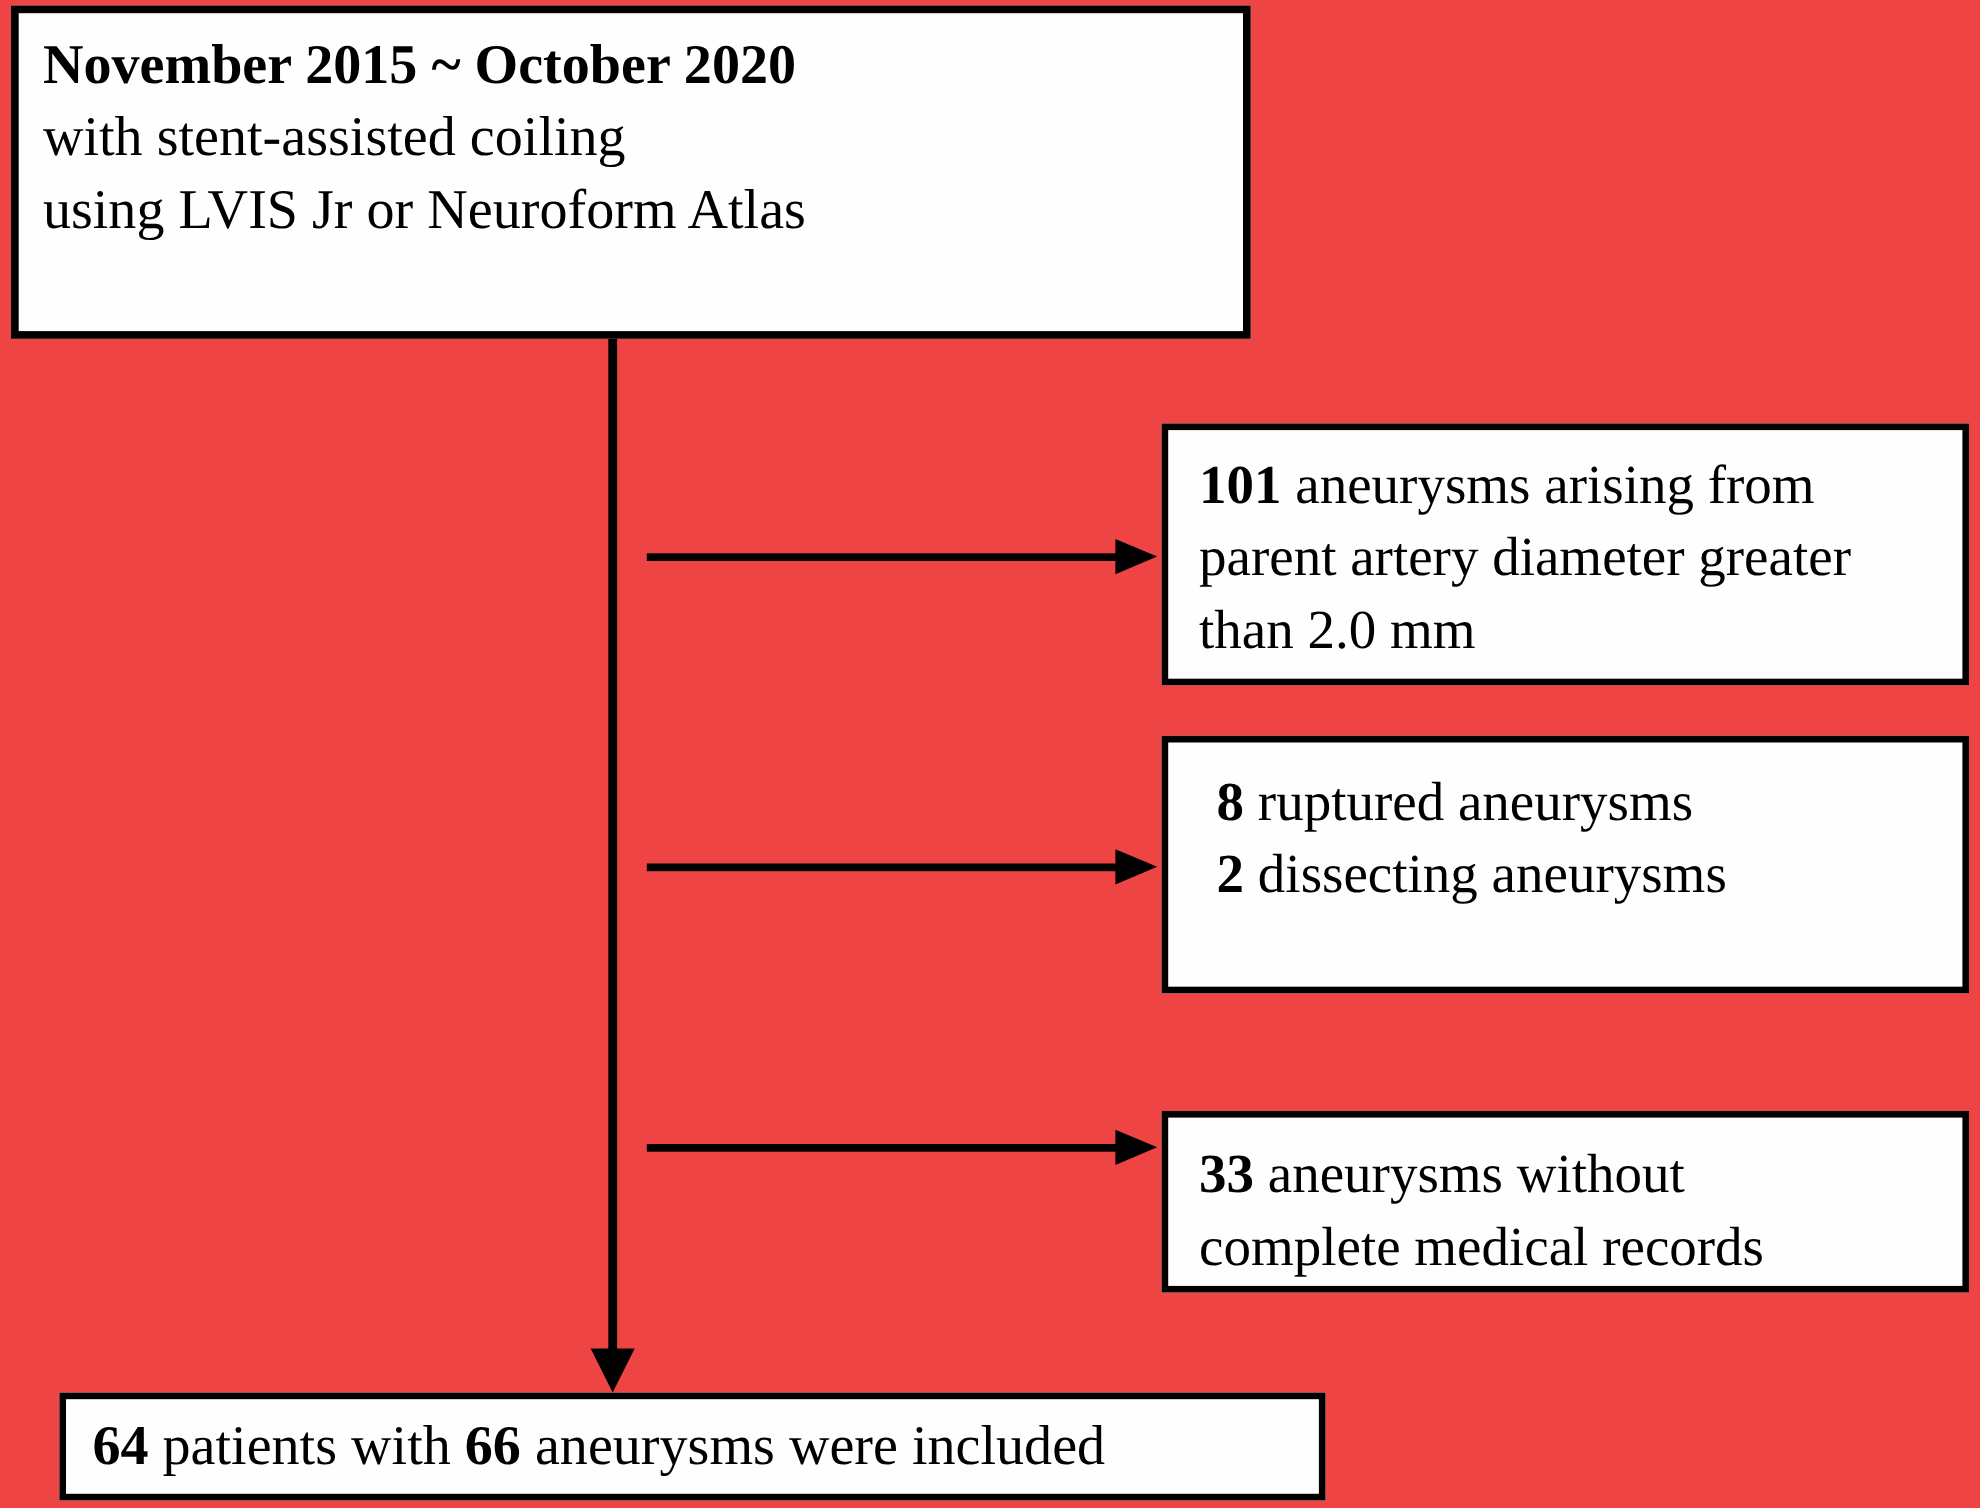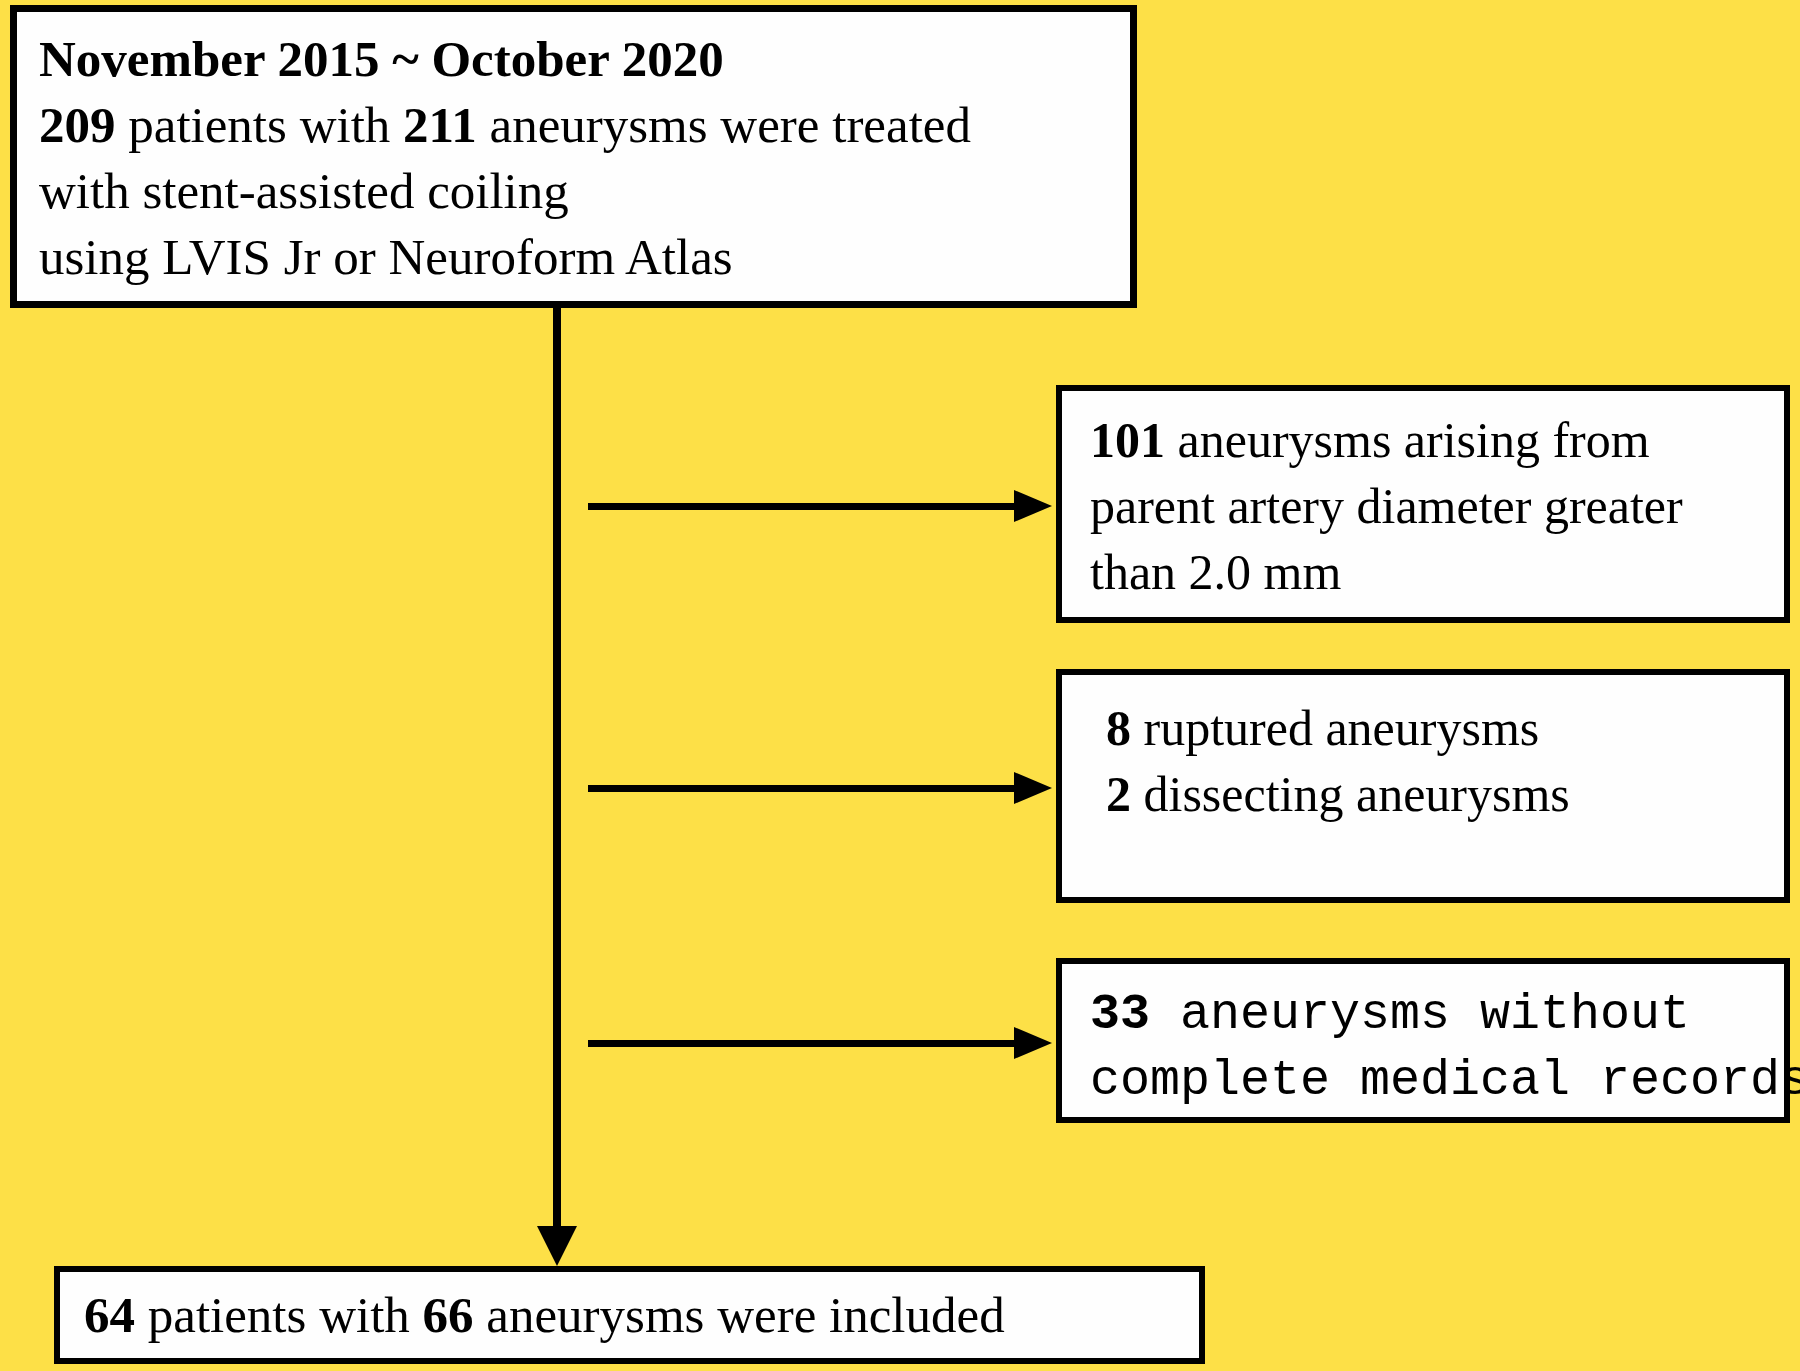--- a/index.html
+++ b/index.html
@@ -4,21 +4,21 @@
 <style>
   html, body {
     margin: 0;
     padding: 0;
     background: #ffffff;
   }
   #canvas {
     position: relative;
     width: 1800px;
     height: 1371px;
-    background: #fde047;
+    background: #ef4444;
     font-family: "Liberation Serif", "DejaVu Serif", serif;
     color: #000000;
     overflow: hidden;
   }
   .box {
     position: absolute;
     box-sizing: border-box;
     border: 6px solid #000000;
     background: #fefefe;
     font-size: 50px;
@@ -62,24 +62,23 @@
     left: 1056px; top: 385px;
     width: 734px; height: 238px;
     padding: 16px 10px 0 28px;
   }
   #box-exclusion-2 {
     left: 1056px; top: 669px;
     width: 734px; height: 234px;
     padding: 20px 10px 0 44px;
   }
   #box-exclusion-3 {
-    left: 1056px; top: 958px;
+    left: 1056px; top: 1010px;
     width: 734px; height: 165px;
     padding: 18px 10px 0 28px;
-    font-family: Liberation Mono, monospace;
   }
   #result-box {
     left: 6px; top: 1266px;
     width: 1151px; height: 98px;
     padding: 0 10px 0 24px;
     font-size: 51px;
     line-height: 86px;
     white-space: nowrap;
     margin-left: 48px;
   }
@@ -94,21 +93,20 @@
   #arrow3-shaft { left: 588px; top: 1040px; width: 428px; height: 7px; }
   #arrow3-head  { left: 1014px; top: 1027px; }
 </style>
 </head>
 <body>
 
 <div id="canvas">
 
   <div class="box" id="top-box">
     <span class="line num">November 2015 ~ October 2020</span>
-    <span class="line"><b class="num">209</b><span> patients with </span><b class="num">211</b><span> aneurysms were treated</span></span>
     <span class="line">with stent-assisted coiling</span>
     <span class="line">using LVIS Jr or Neuroform Atlas</span>
   </div>
 
   <div class="shaft-v" id="main-shaft"></div>
   <div class="head-down" id="main-head"></div>
 
   <div class="shaft-h" id="arrow1-shaft"></div>
   <div class="head-right" id="arrow1-head"></div>
 

